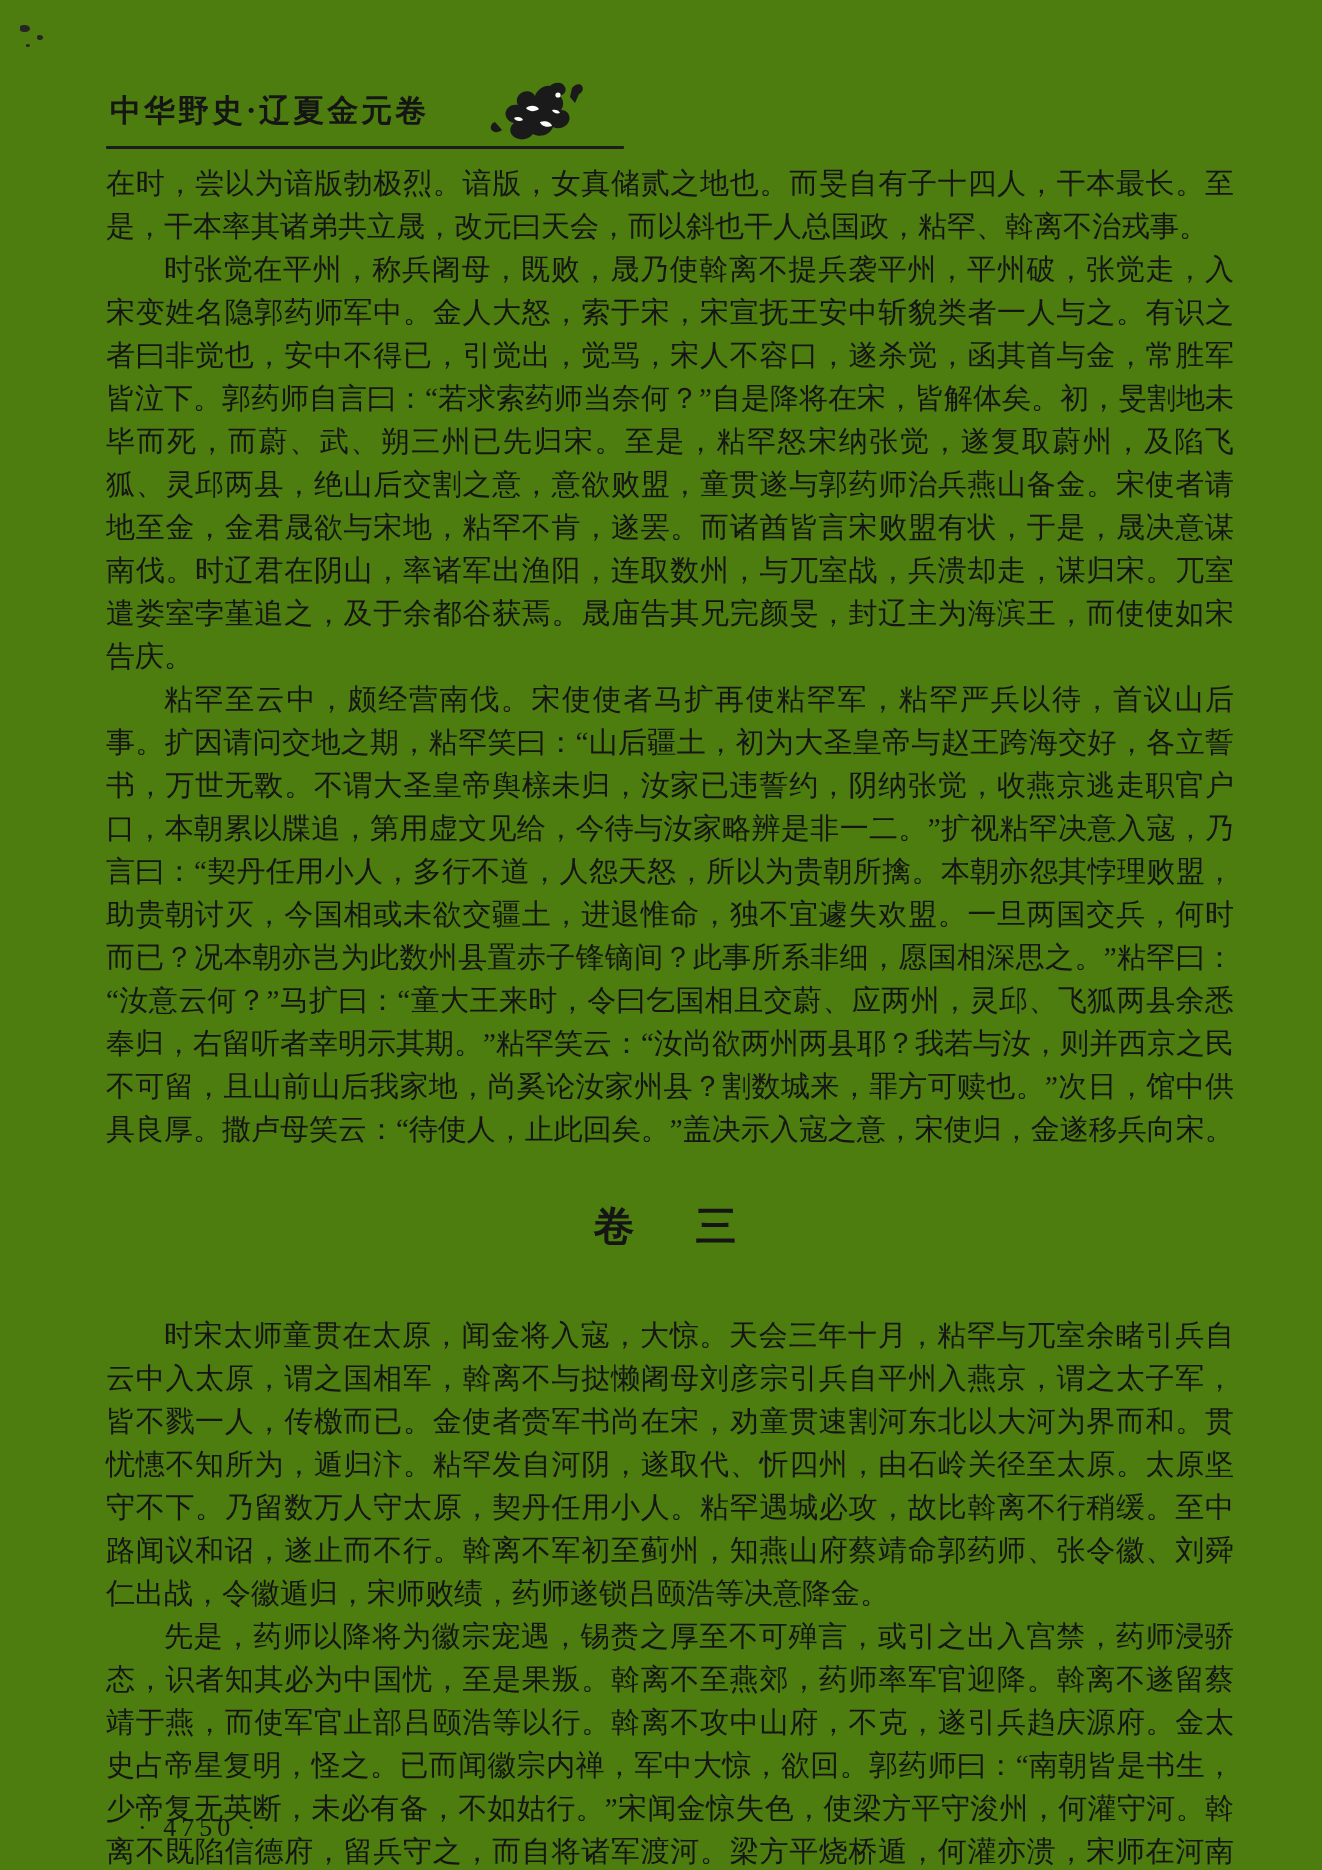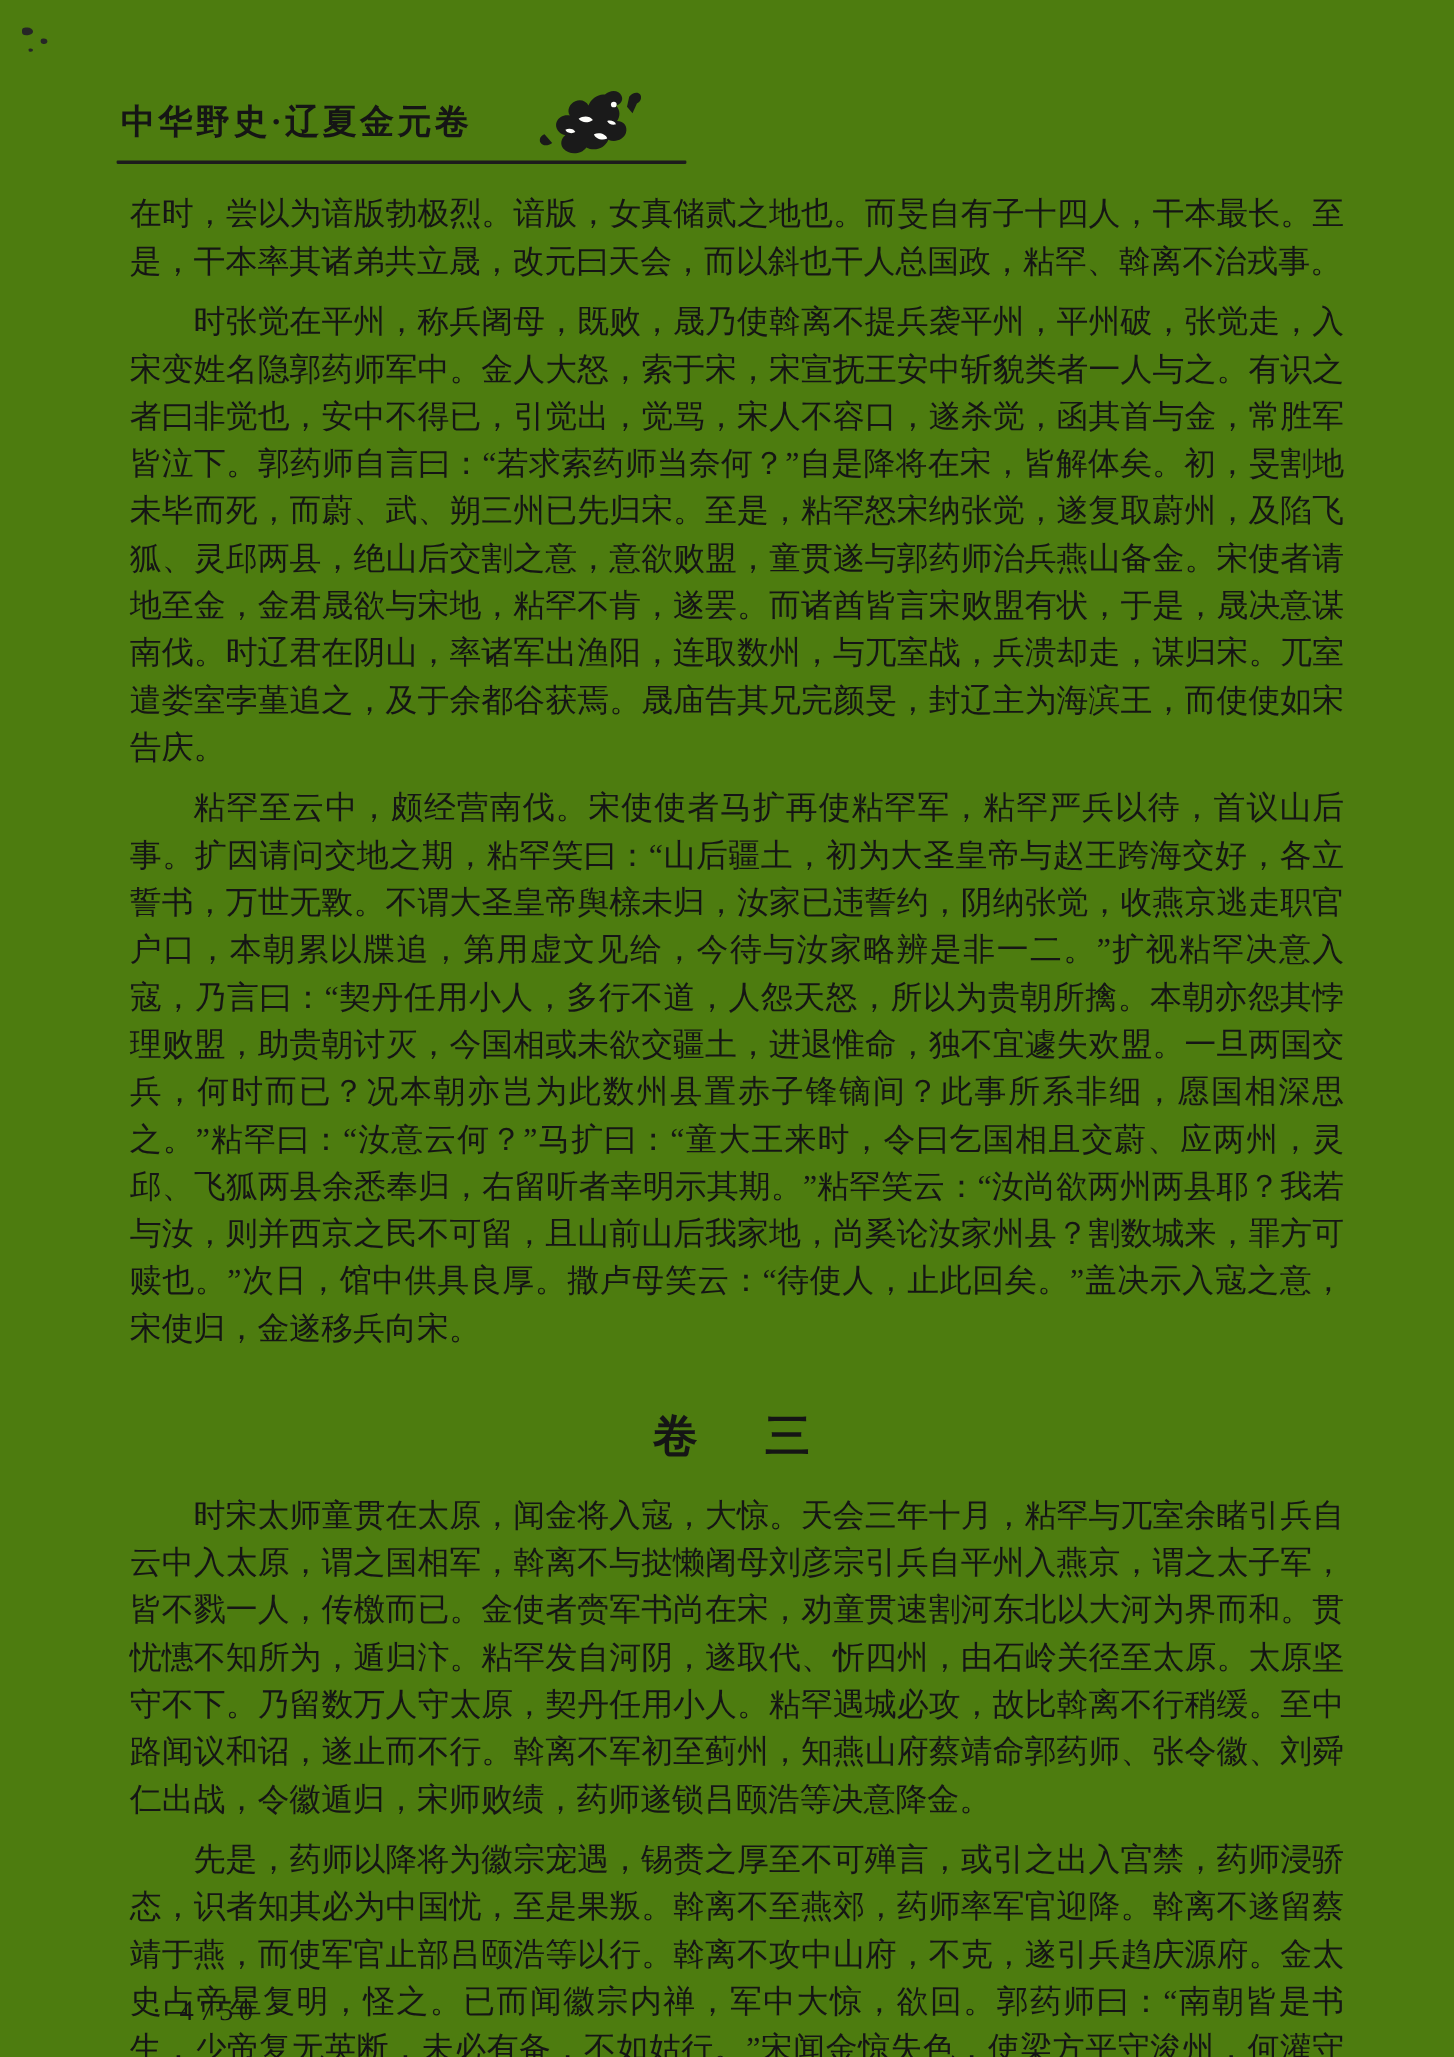--- a/index.html
+++ b/index.html
@@ -20,24 +20,24 @@
   .logo{position:absolute;left:488px;top:78px;width:100px;height:68px;}
   .header-rule{
     position:absolute;left:106px;top:146px;width:518px;height:3px;
     background:#1c1c1c;border-radius:1px;
   }
   
   .body-text{
     position:absolute;left:106px;top:162px;width:1128px;
     font-size:29px;line-height:43px;text-align:justify;
   }
-  .para{margin:12px;text-indent:2em;}
+  .para{margin:0;text-indent:2em;}
   .para.continuation{text-indent:0;}
   .chapter-heading{
-    margin:54px 0 30px 0;
+    margin:54px 0 66px 0;
     text-align:center;
     font-size:41px;font-weight:bold;letter-spacing:10px;
     text-indent:0;
   }
   
   .folio{
     position:absolute;left:138px;top:1793px;
     font-size:26px;letter-spacing:5px;margin-top:20px;
   }
   

